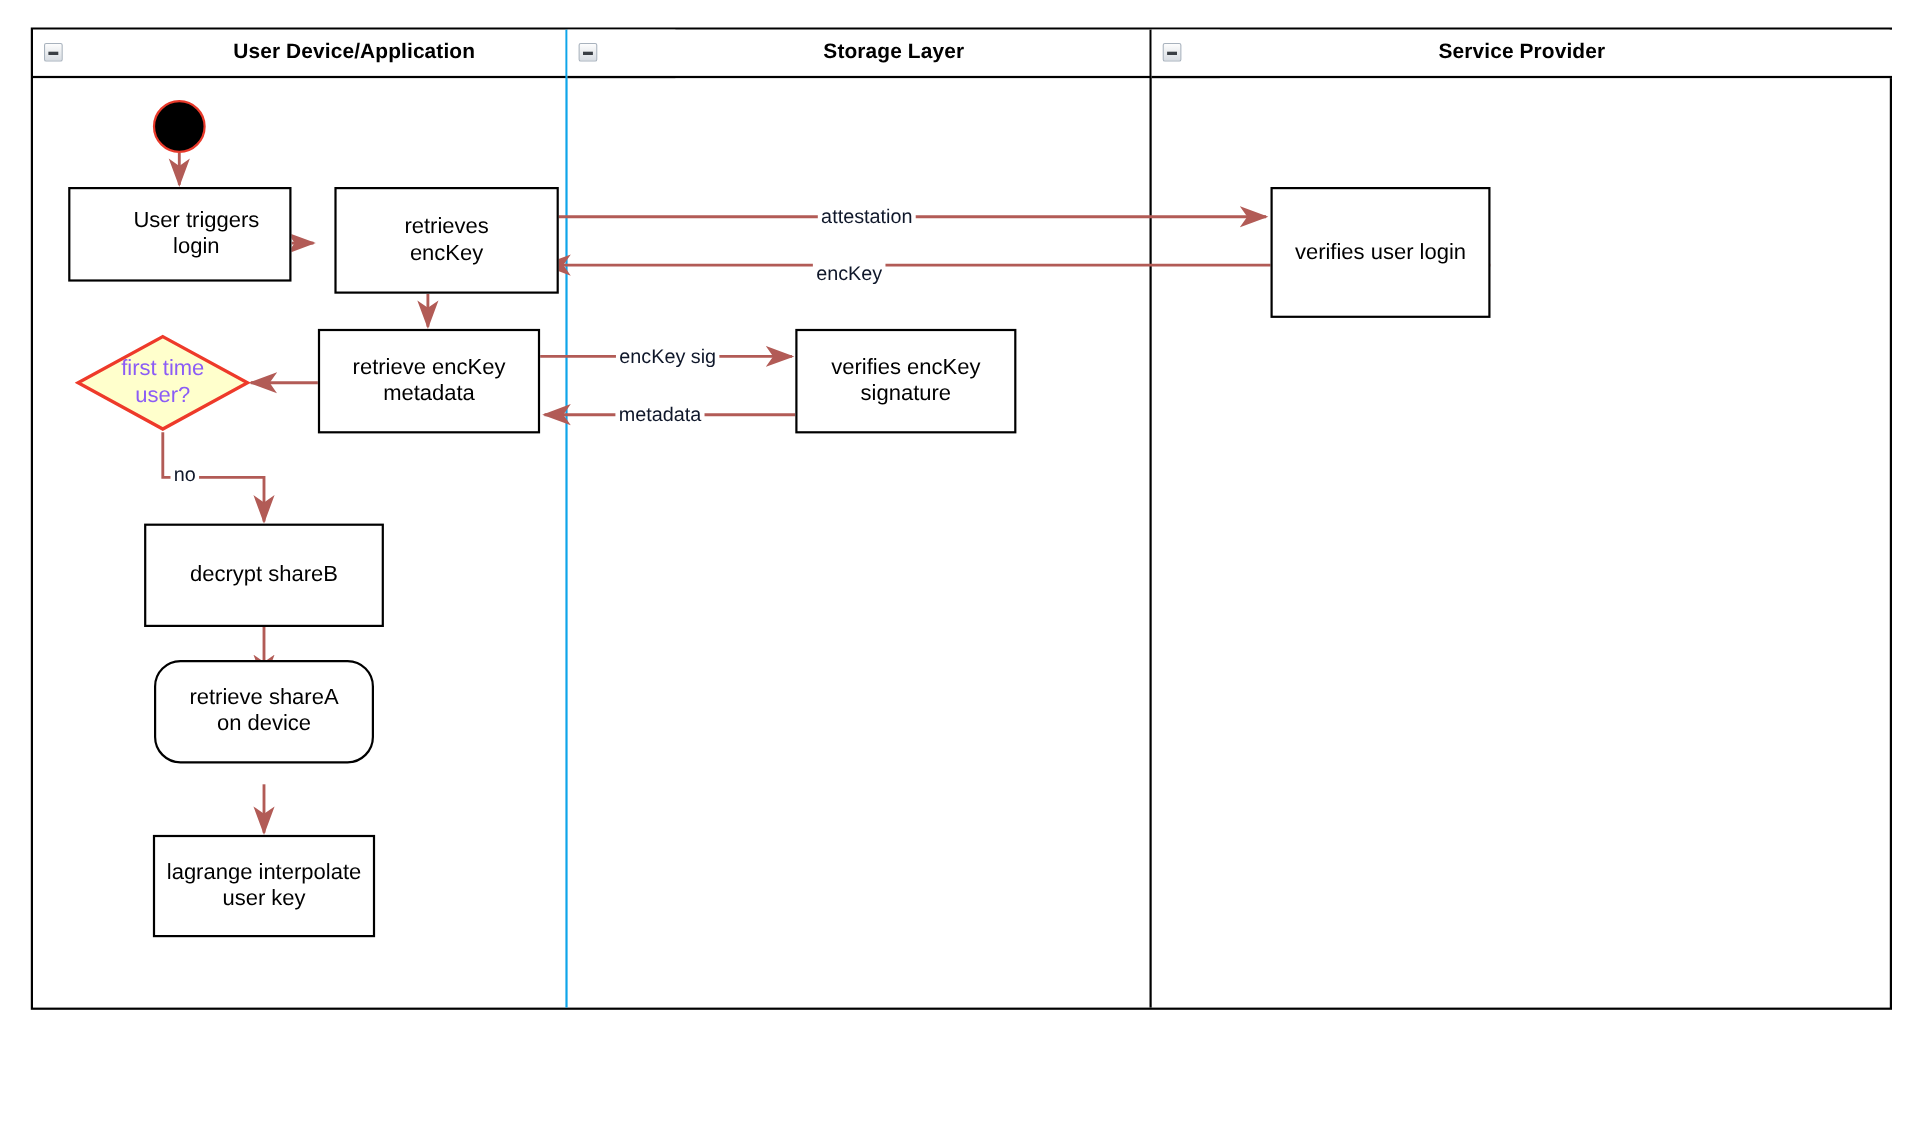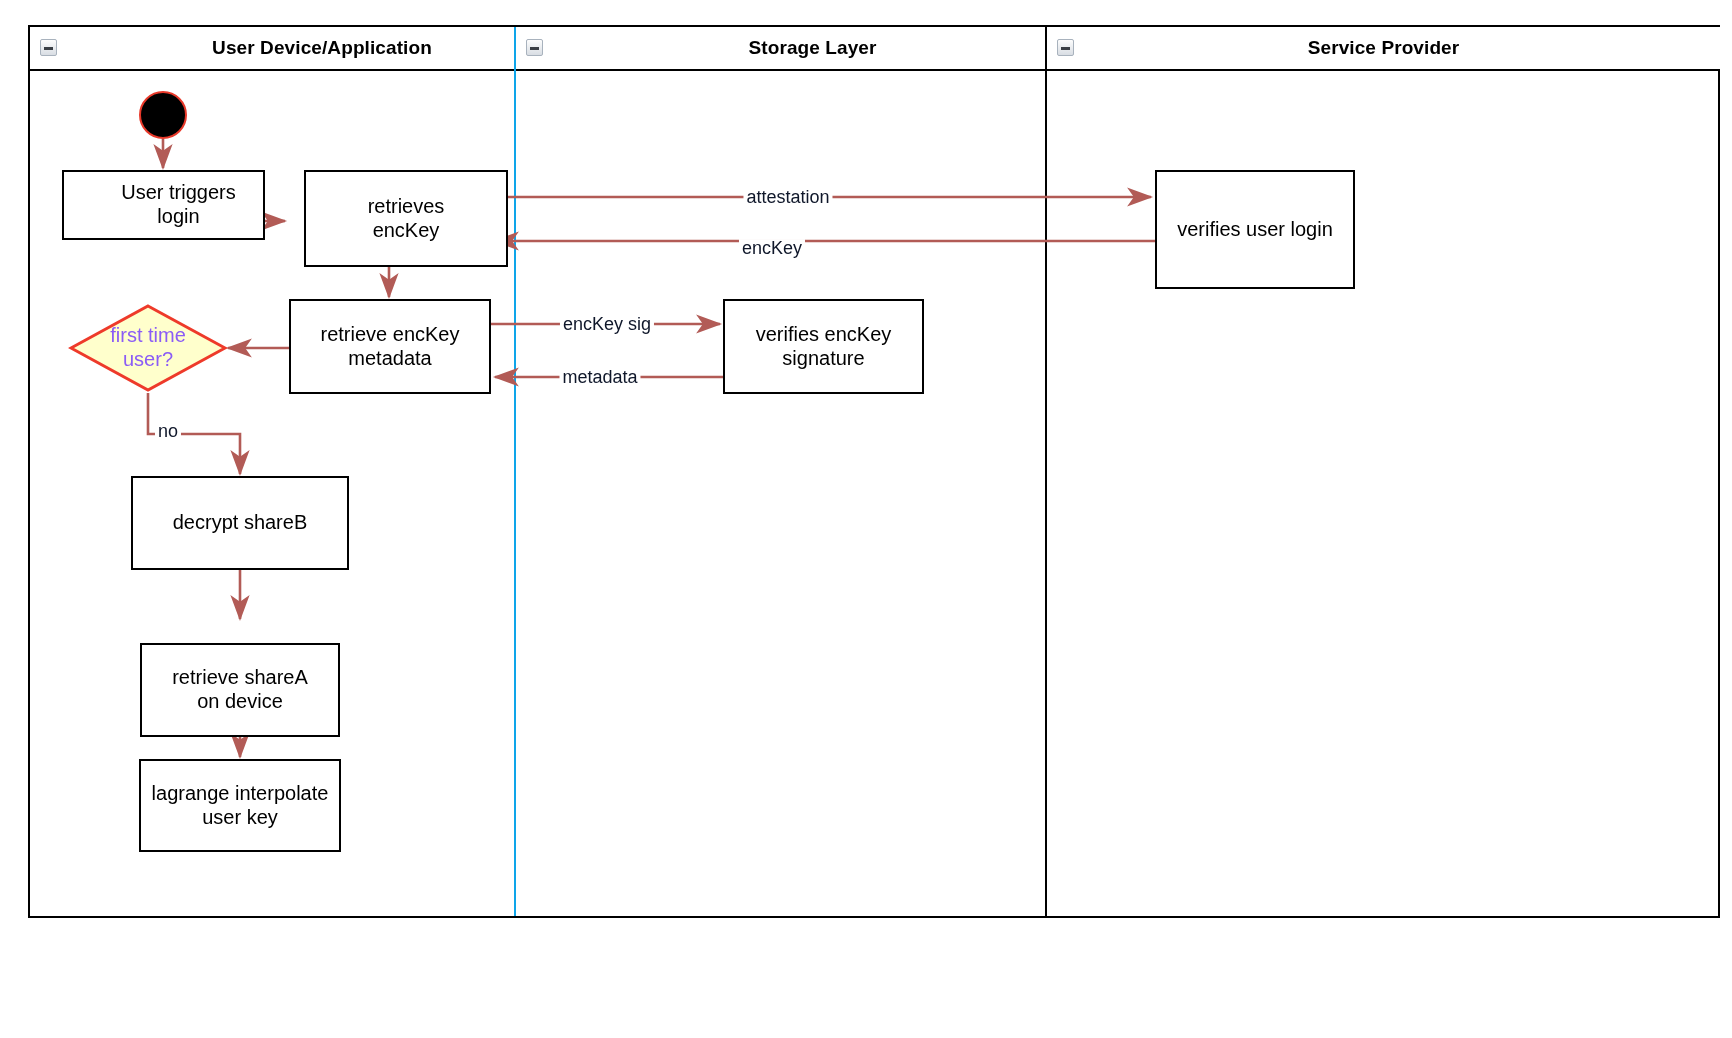--- a/index.html
+++ b/index.html
@@ -215,39 +215,39 @@
   </svg>
 
   <div class="edge-label" style="left:788px; top:198px;">attestation</div>
   <div class="edge-label" style="left:772px; top:249px;">encKey</div>
   <div class="edge-label" style="left:607px; top:325px;">encKey sig</div>
   <div class="edge-label" style="left:600px; top:378px;">metadata</div>
   <div class="edge-label" style="left:168px; top:432px;">no</div>
 
   <div class="start-node" style="left:139px; top:91px;"></div>
 
-  <div class="node" style="left:62px;  top:170px; width:203px; height:70px;padding-left:36px;">User triggers login</div>
+  <div class="node" style="left:62px;  top:170px; width:203px; height:86px;padding-left:36px;">User triggers login</div>
 
   <div class="node" style="left:304px; top:170px; width:204px; height:97px;">retrieves
 encKey</div>
 
   <div class="node" style="left:289px; top:299px; width:202px; height:95px;">retrieve encKey
 metadata</div>
 
   <div class="decision" style="left:68px; top:303px; width:160px; height:90px;">
     <svg width="160" height="90" viewBox="0 0 160 90">
       <polygon points="80,3 157,45 80,87 3,45" fill="#ffffcc" stroke="#ee3a2a" stroke-width="3"></polygon>
     </svg>
     <div class="dlabel">first time
 user?</div>
   </div>
 
   <div class="node" style="left:131px; top:476px; width:218px; height:94px;">decrypt shareB</div>
 
-  <div class="node" style="left:140px; top:643px; width:200px; height:94px;">retrieve shareA
+  <div class="node" style="left:140px; top:600px; width:200px; height:94px;border-radius:24px;">retrieve shareA
 on device</div>
 
   <div class="node" style="left:139px; top:759px; width:202px; height:93px;">lagrange interpolate
 user key</div>
 
   <div class="node" style="left:723px; top:299px; width:201px; height:95px;">verifies encKey
 signature</div>
 
   <div class="node" style="left:1155px; top:170px; width:200px; height:119px;">verifies user login</div>
 

